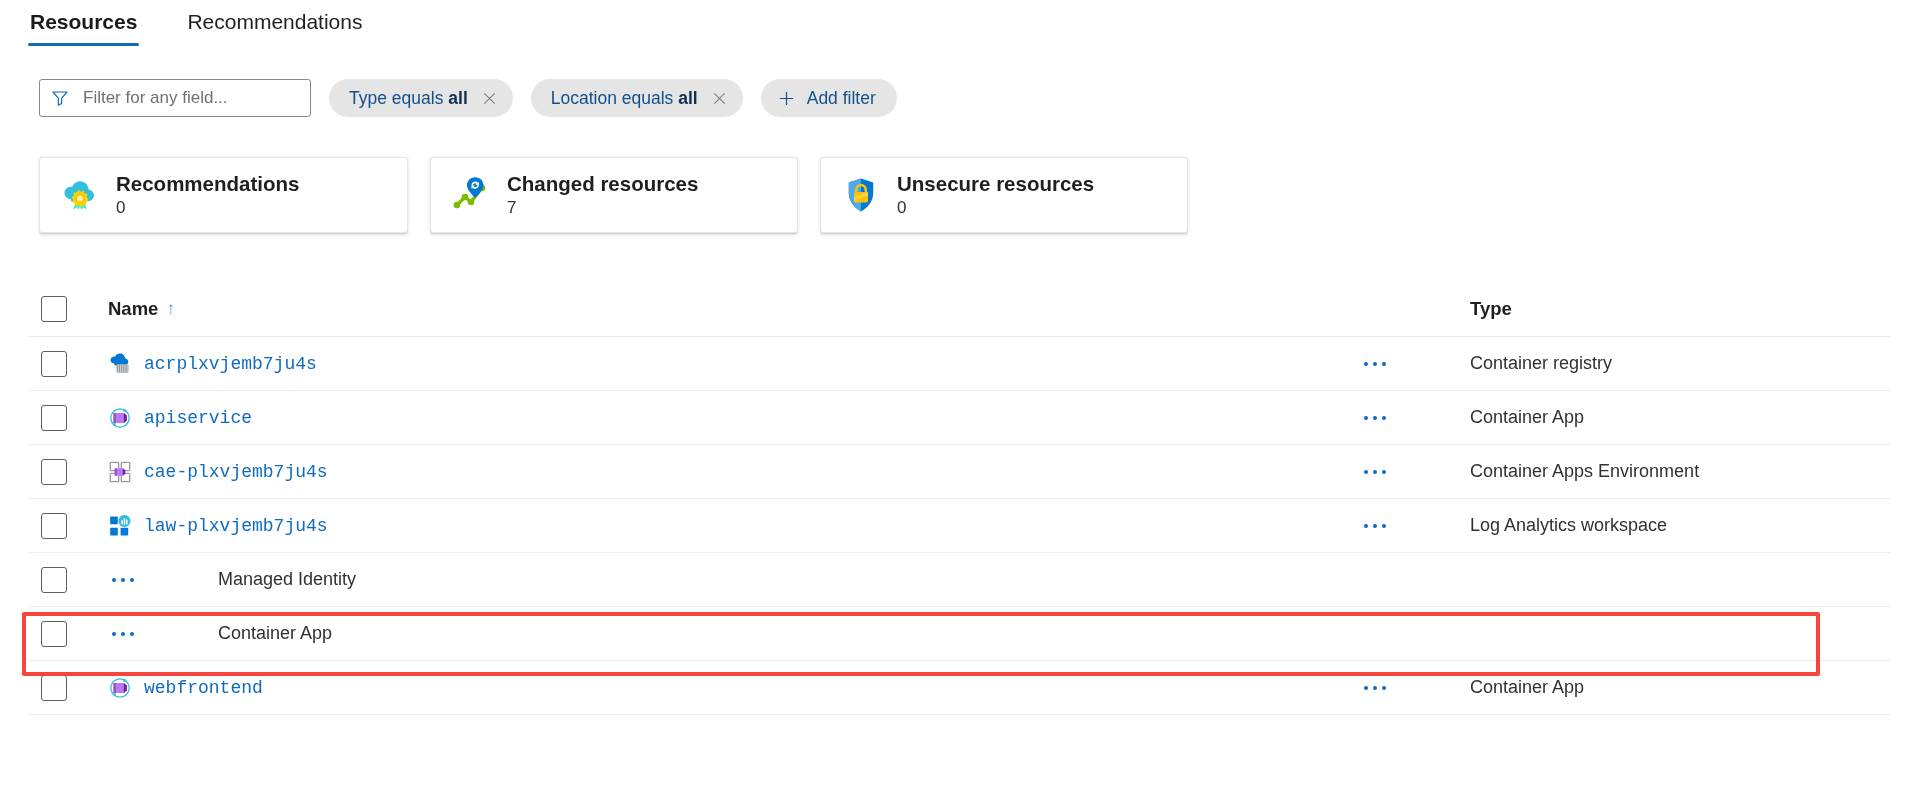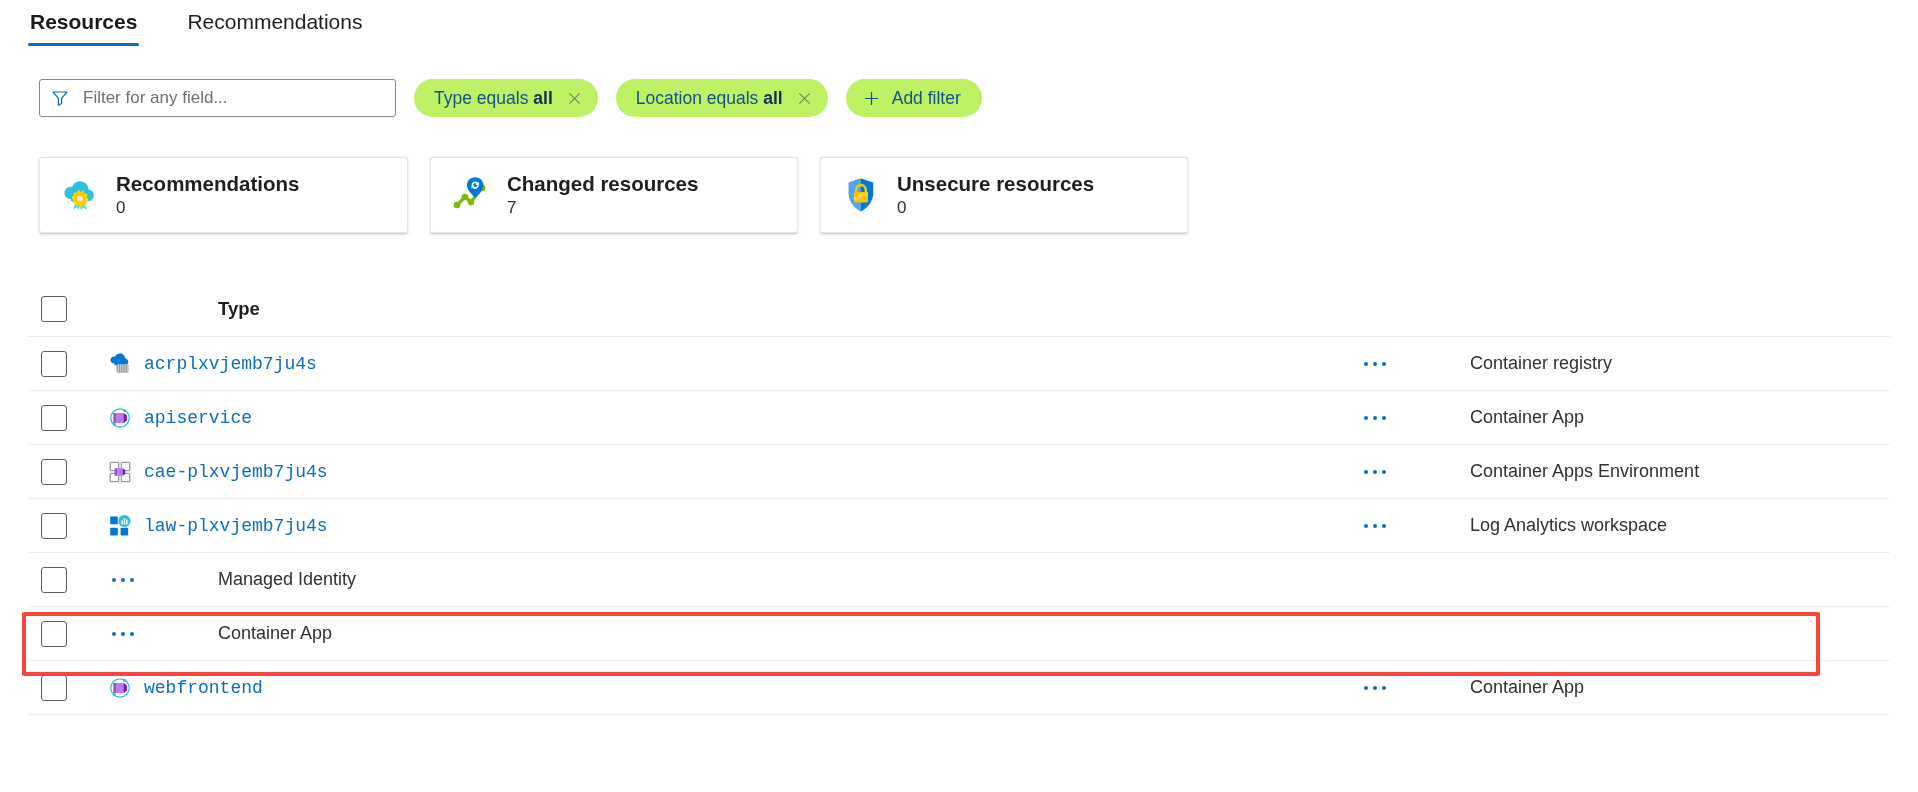--- a/index.html
+++ b/index.html
@@ -17,32 +17,32 @@
   .tab { position: relative; font-size: 21px; color: #201f1e; padding: 4px 2px 12px 2px; cursor: pointer; white-space: nowrap; }
   .tab.active { font-weight: bold; color: #1b1a19; }
   .tab.active::after {
     content: ""; position: absolute; left: 0; right: 0; bottom: 0;
     height: 3px; background: #0f6cbd; border-radius: 2px;
   }
 
   
   .filterbar { position: absolute; left: 39px; top: 79px; display: flex; align-items: center; gap: 18px; }
   .filter-input-wrap {
-    width: 357px; height: 38px; border: 1px solid #8a8886; border-radius: 3px;
+    width: 272px; height: 38px; border: 1px solid #8a8886; border-radius: 3px;
     display: flex; align-items: center; padding: 0 11px; background: #fff;
   }
   .funnel { width: 18px; height: 18px; flex: 0 0 18px; margin-right: 12px; }
   .filter-input {
     border: none; outline: none; background: transparent; flex: 1;
     font-family: "Liberation Sans", sans-serif; font-size: 17px; color: #323130;
   }
   .filter-input::placeholder { color: #70706e; }
 
   .pill {
-    height: 38px; border-radius: 19px; background: #bef264;
+    height: 38px; border-radius: 19px; background: #e5e5e5;
     display: flex; align-items: center; padding: 0 16px 0 20px;
     font-size: 17.5px; color: #1a4e7a; cursor: pointer; white-space: nowrap; gap: 14px;
   }
   .pill .ptxt { color: #14518a; }
   .pill .ptxt b { color: #10304f; font-weight: bold; }
   .pill .x { width: 15px; height: 15px; flex: 0 0 15px; opacity: .72; }
   .pill.addfilter { padding: 0 21px 0 17px; gap: 12px; color: #14518a; }
   .pill.addfilter .plus { width: 17px; height: 17px; flex: 0 0 17px; }
 
   
@@ -193,20 +193,26 @@
       </div>
     </div>
   </div>
 
   <div class="table">
 
     <div class="thead">
       <div class="cb-cell">
         <div class="cbox"></div>
       </div>
+      <div class="name-cell">
+        <span class="head-name">
+          <span>Name</span>
+          <span class="sort-arrow">↑</span>
+        </span>
+      </div>
       <div class="dots-cell"></div>
       <div class="type-cell head-type">Type</div>
     </div>
 
     <div class="row">
       <div class="cb-cell">
         <div class="cbox"></div>
       </div>
       <div class="name-cell">
         <svg class="res-icon" viewBox="0 0 24 24">

